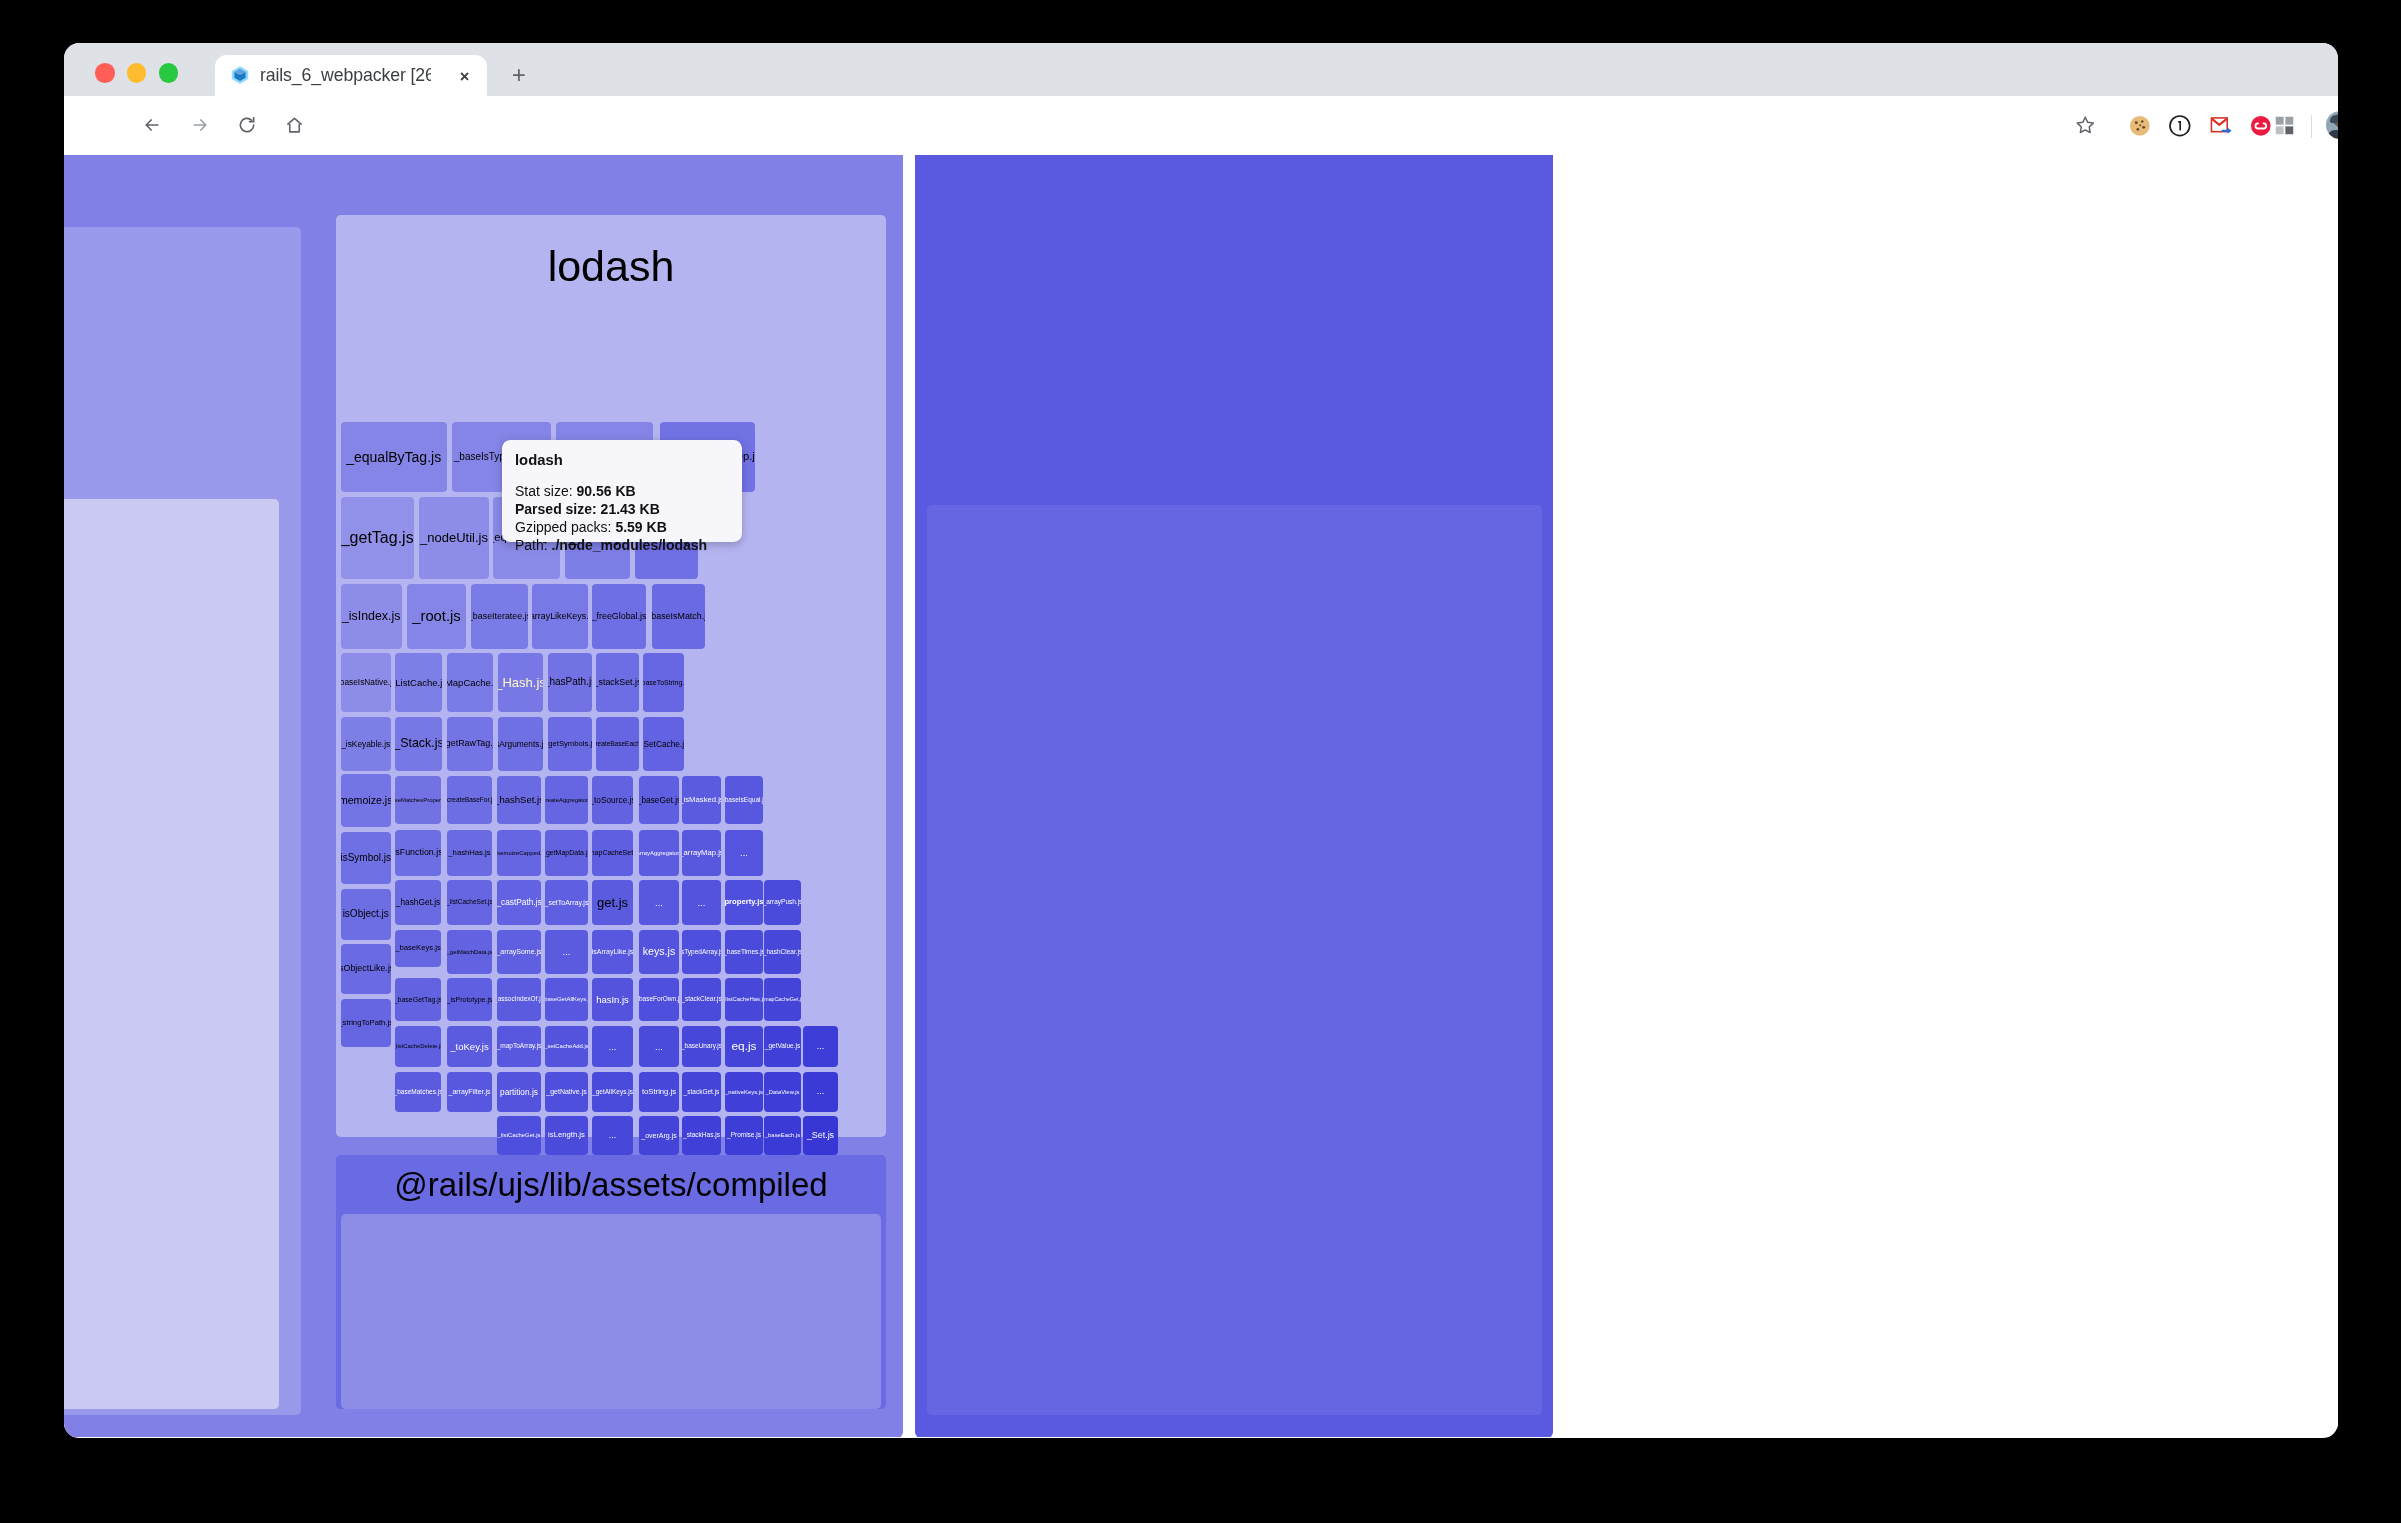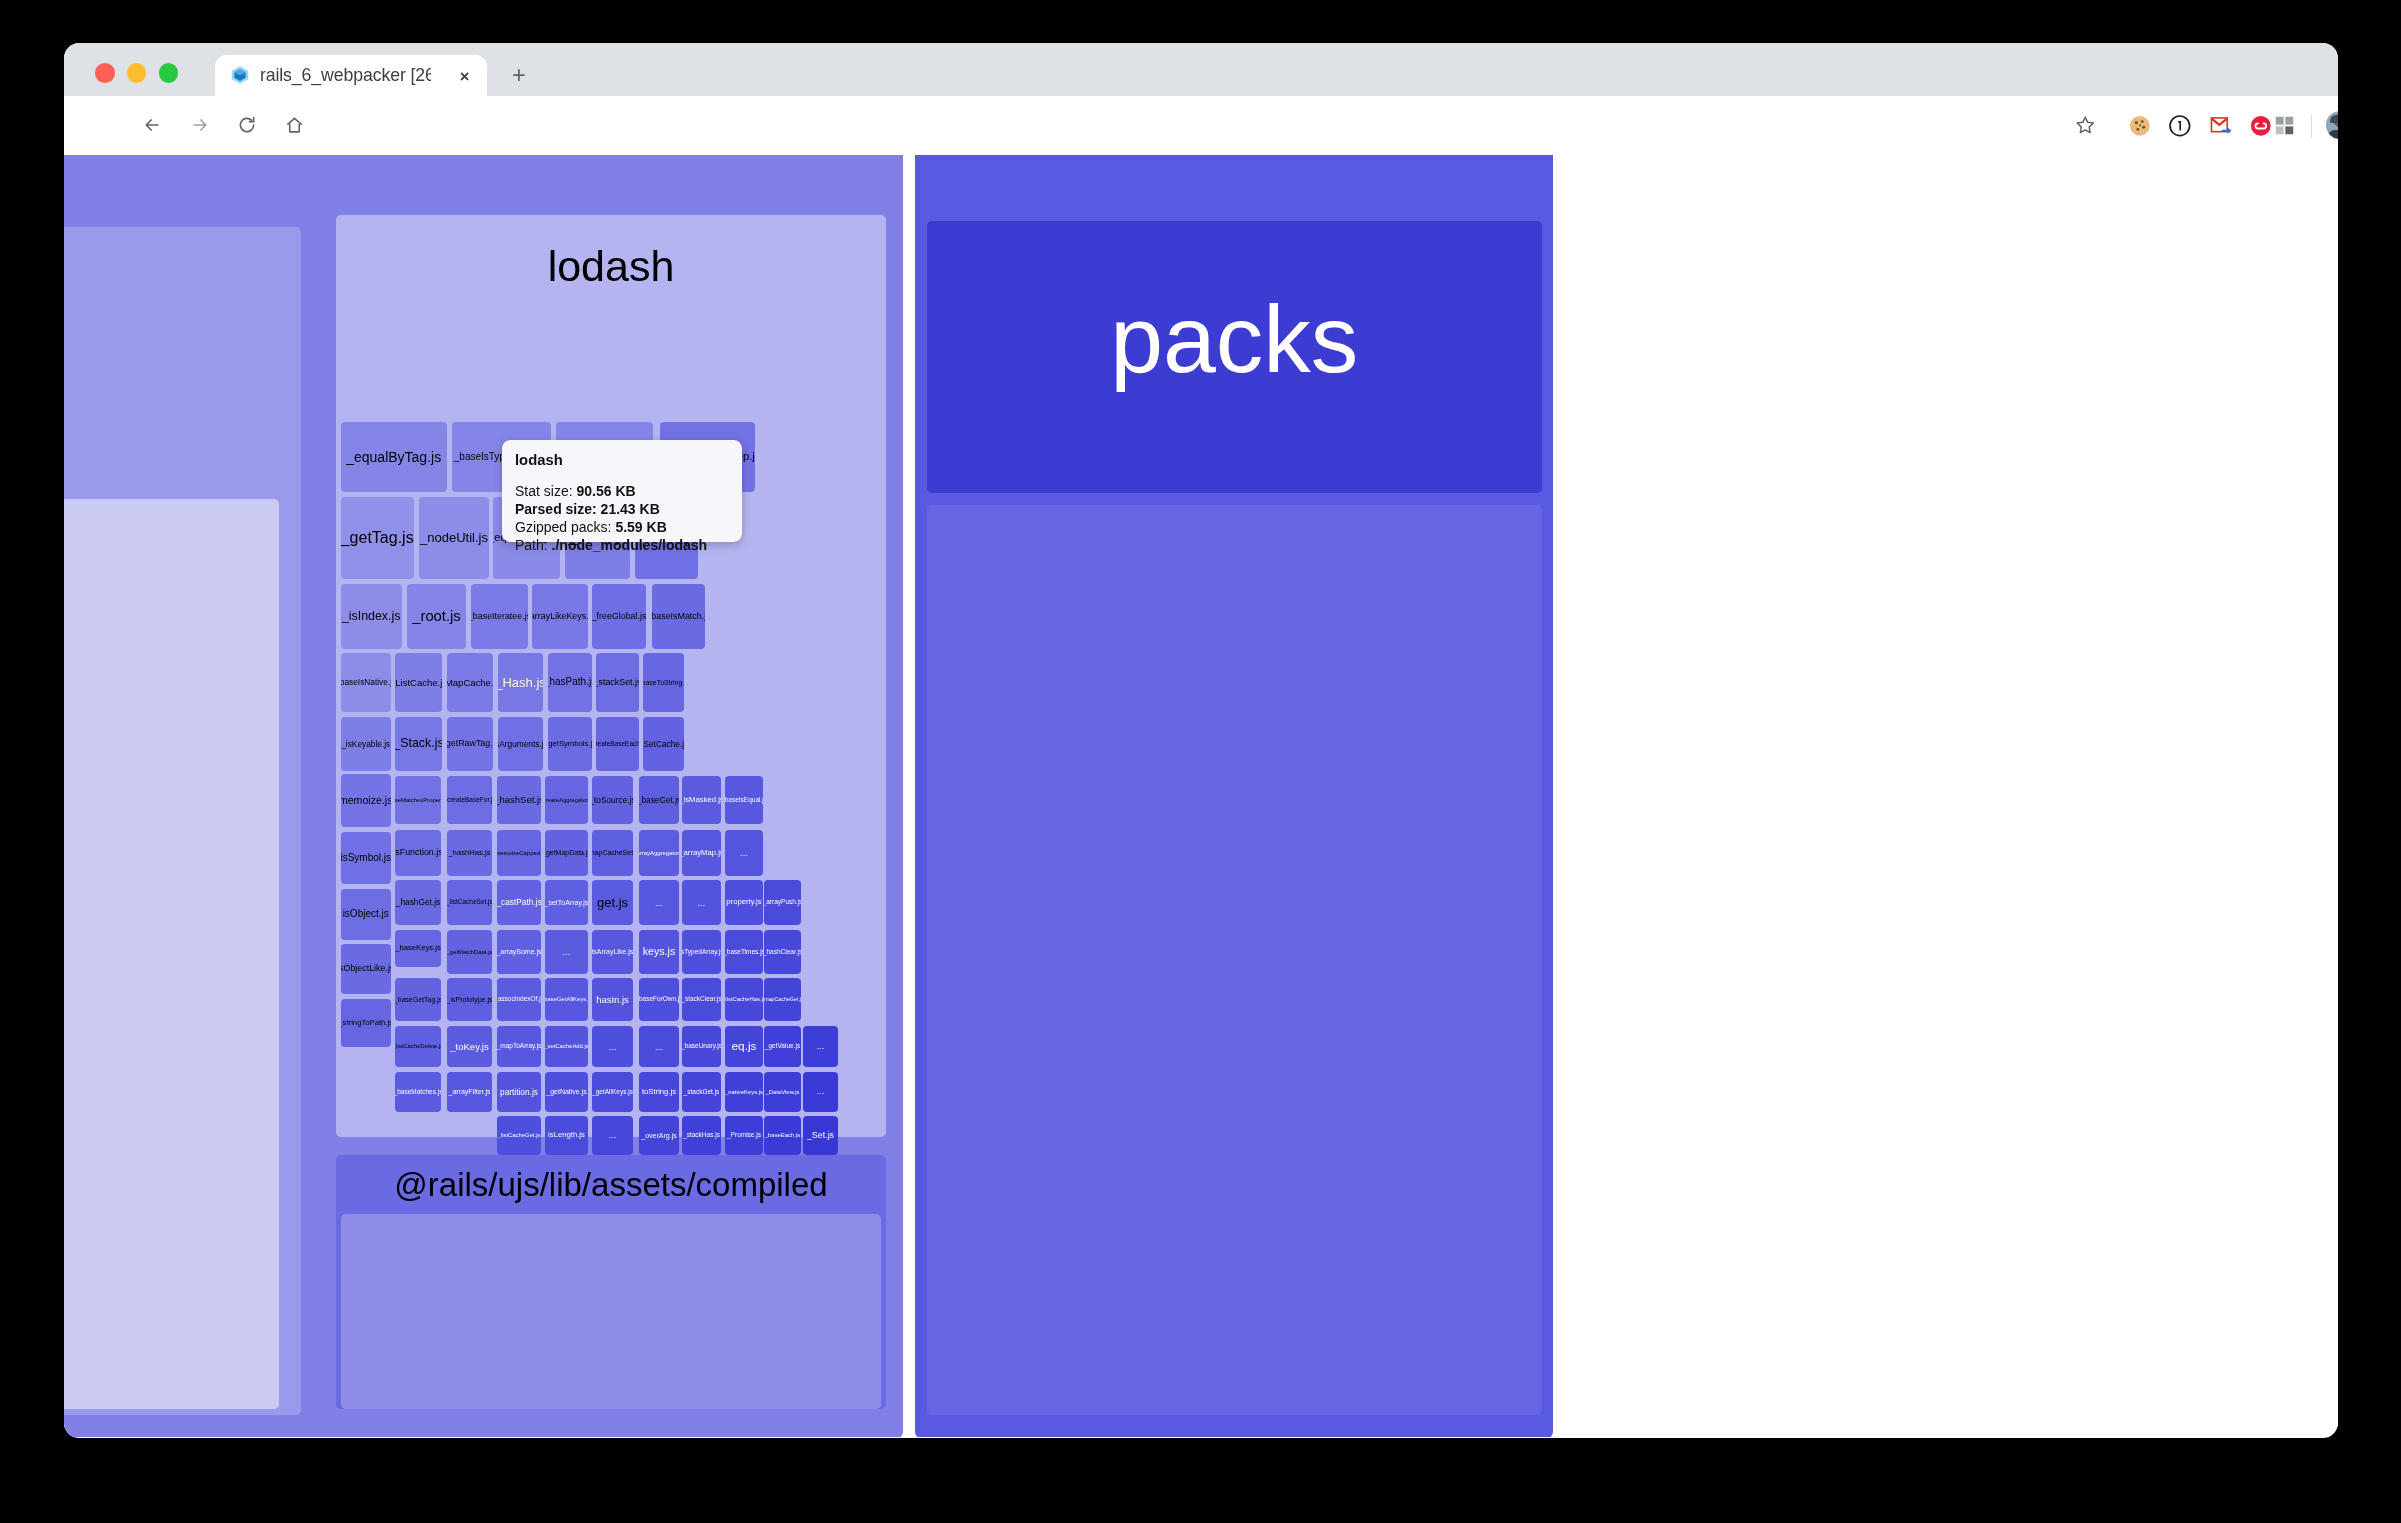--- a/index.html
+++ b/index.html
@@ -363,21 +363,21 @@
             </div>
             <div class="t" style="left: 256px; top: 665px; width: 41px; height: 45px; background: rgb(91, 91, 224); color: rgb(0, 0, 0); font-size: 13px;">
               <span>get.js</span>
             </div>
             <div class="t" style="left: 303px; top: 665px; width: 40px; height: 45px; background: rgb(87, 87, 223); color: rgb(255, 255, 255); font-size: 9.5px;">
               <span>...</span>
             </div>
             <div class="t" style="left: 346px; top: 665px; width: 39px; height: 45px; background: rgb(83, 83, 222); color: rgb(255, 255, 255); font-size: 9.5px;">
               <span>...</span>
             </div>
-            <div class="t" style="left: 389px; top: 665px; width: 38px; height: 45px; background: rgb(79, 79, 221); color: rgb(255, 255, 255); font-size: 7.7px;">
+            <div class="t" style="left: 389px; top: 665px; width: 38px; height: 45px; background: rgb(79, 79, 221); color: rgb(255, 255, 255); font-size: 7.7px; font-weight: bold;">
               <span>property.js</span>
             </div>
             <div class="t" style="left: 428px; top: 665px; width: 37px; height: 45px; background: rgb(75, 75, 219); color: rgb(255, 255, 255); font-size: 6.5px;">
               <span>_arrayPush.js</span>
             </div>
             <div class="t" style="left: 4.7px; top: 674px; width: 50px; height: 51px; background: rgb(109, 109, 228); color: rgb(0, 0, 0); font-size: 10px;">
               <span>isObject.js</span>
             </div>
             <div class="t" style="left: 59px; top: 715px; width: 46px; height: 37px; background: rgb(102, 102, 226); color: rgb(0, 0, 0); font-size: 7.7px;">
               <span>_baseKeys.js</span>
@@ -571,23 +571,20 @@
           </div>
       </div>
 
       <div class="node" id="g-ujs">
         <div class="lbl" style="top:13px;font-size:33px;color:#000;">@rails/ujs/lib/assets/compiled</div>
       </div>
       <div class="node" id="n-ujsinner"></div>
 
       <div class="node" id="g-appjs">
 
-        <div class="node" id="n-packs">
-          <div class="lbl" style="top:71px;font-size:95px;color:#fff;">packs</div>
-        </div>
         <div class="node" id="n-packs2"></div>
       </div>
 
       <div id="tooltip">
         <div class="tt-title">lodash</div>
         <div class="row"><span>Stat size:</span> <b>90.56 KB</b></div>
         <div class="row strong"><span>Parsed size:</span> <b>21.43 KB</b></div>
         <div class="row"><span>Gzipped packs:</span> <b>5.59 KB</b></div>
         <div class="row"><span>Path:</span> <b>./node_modules/lodash</b></div>
       </div>

